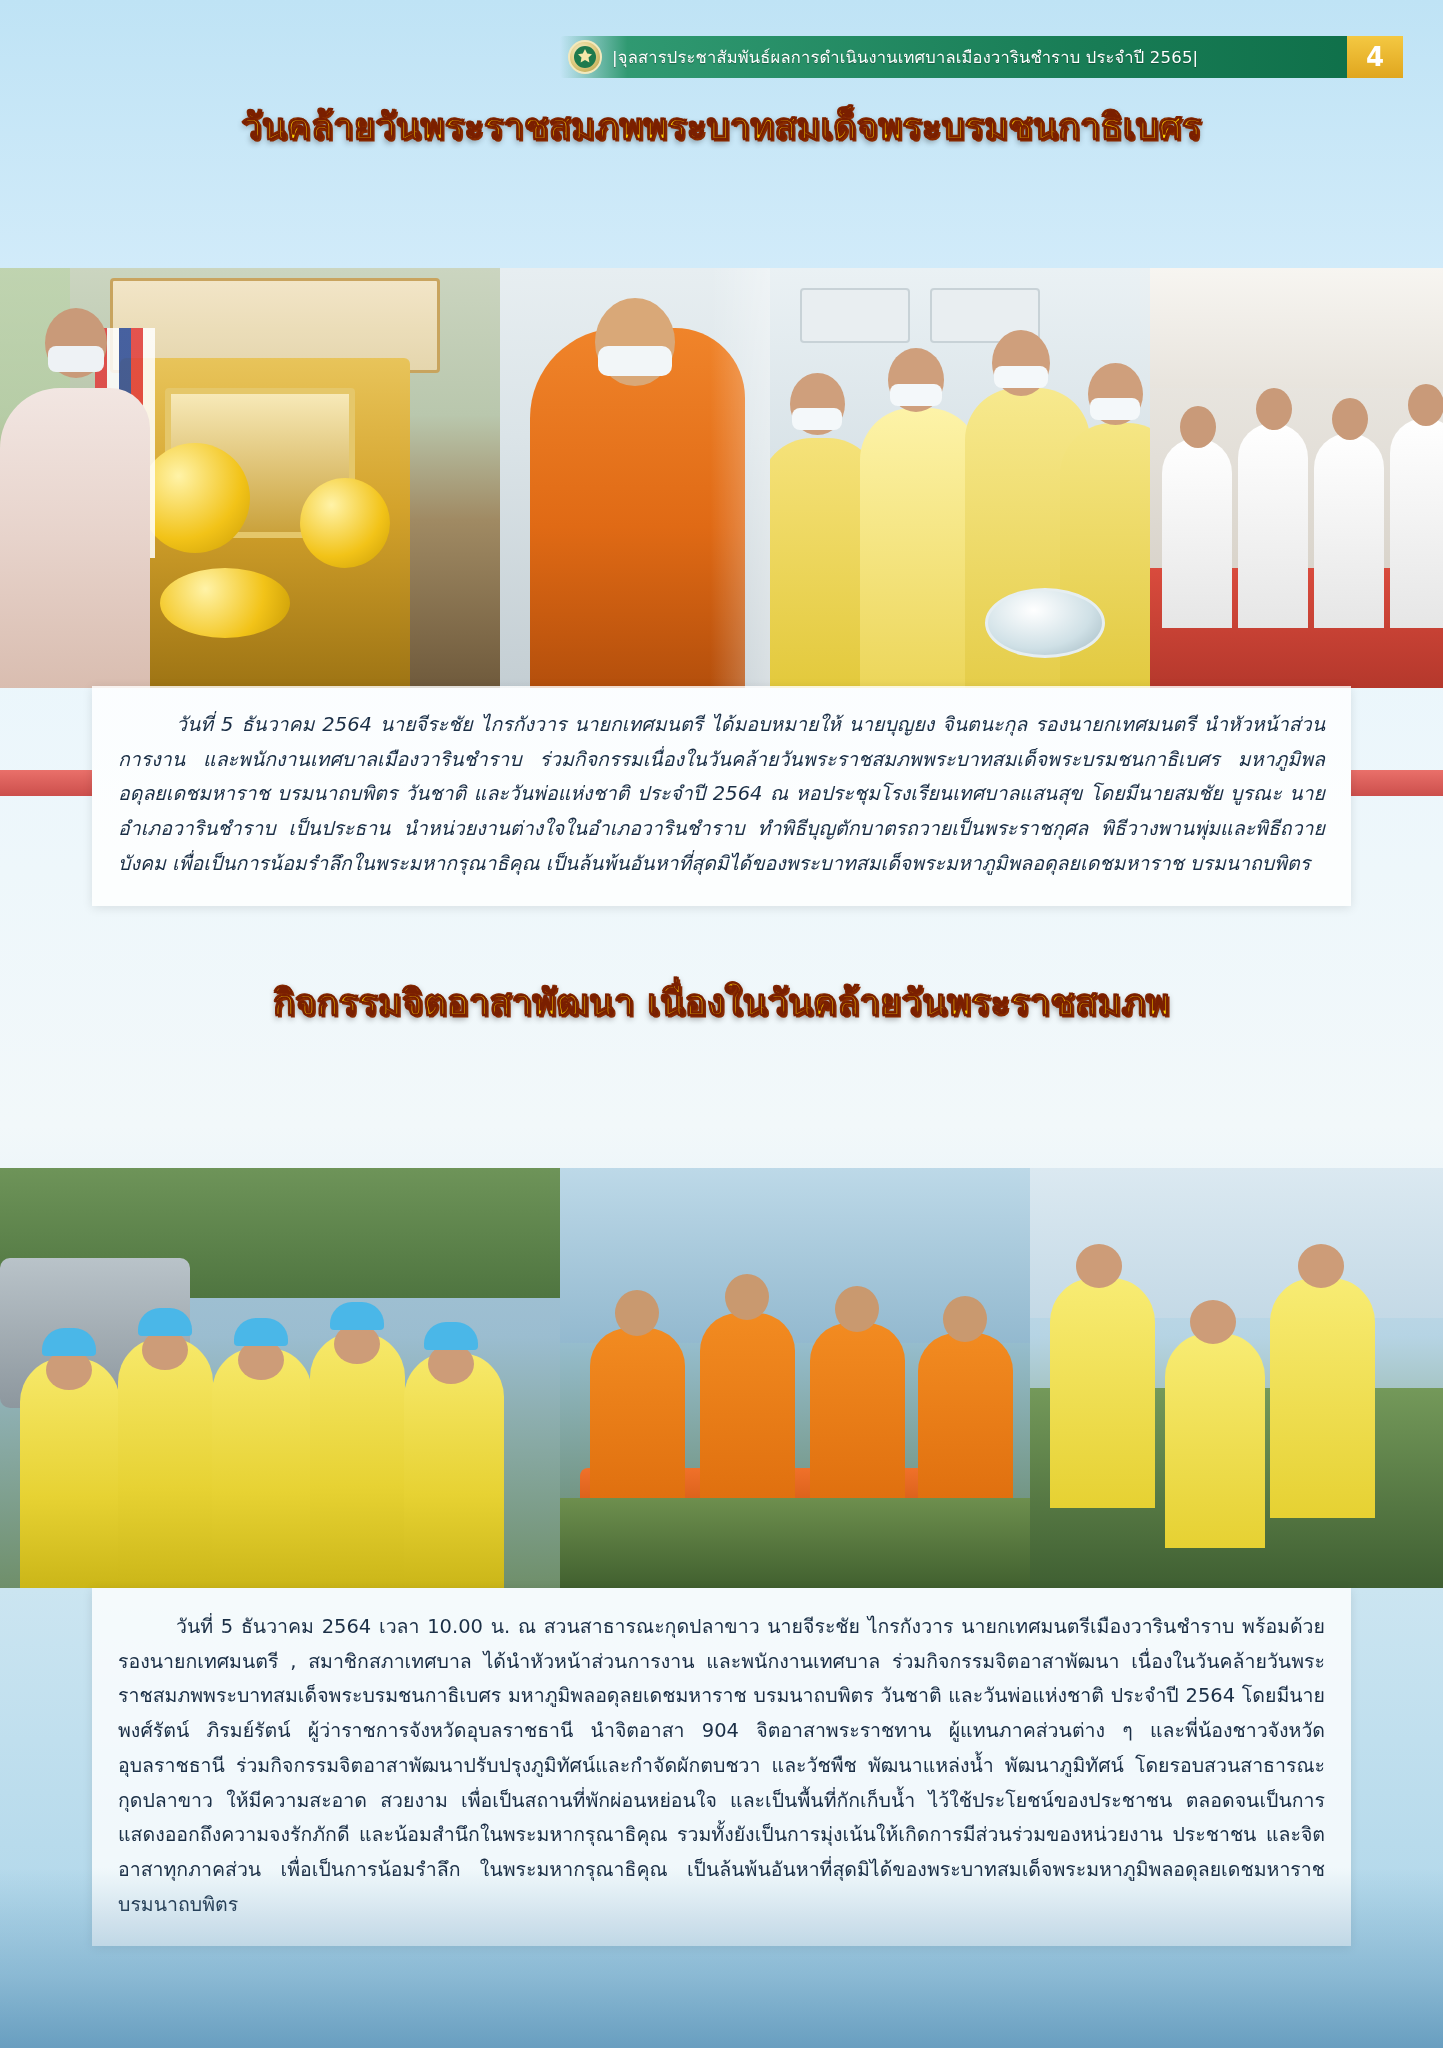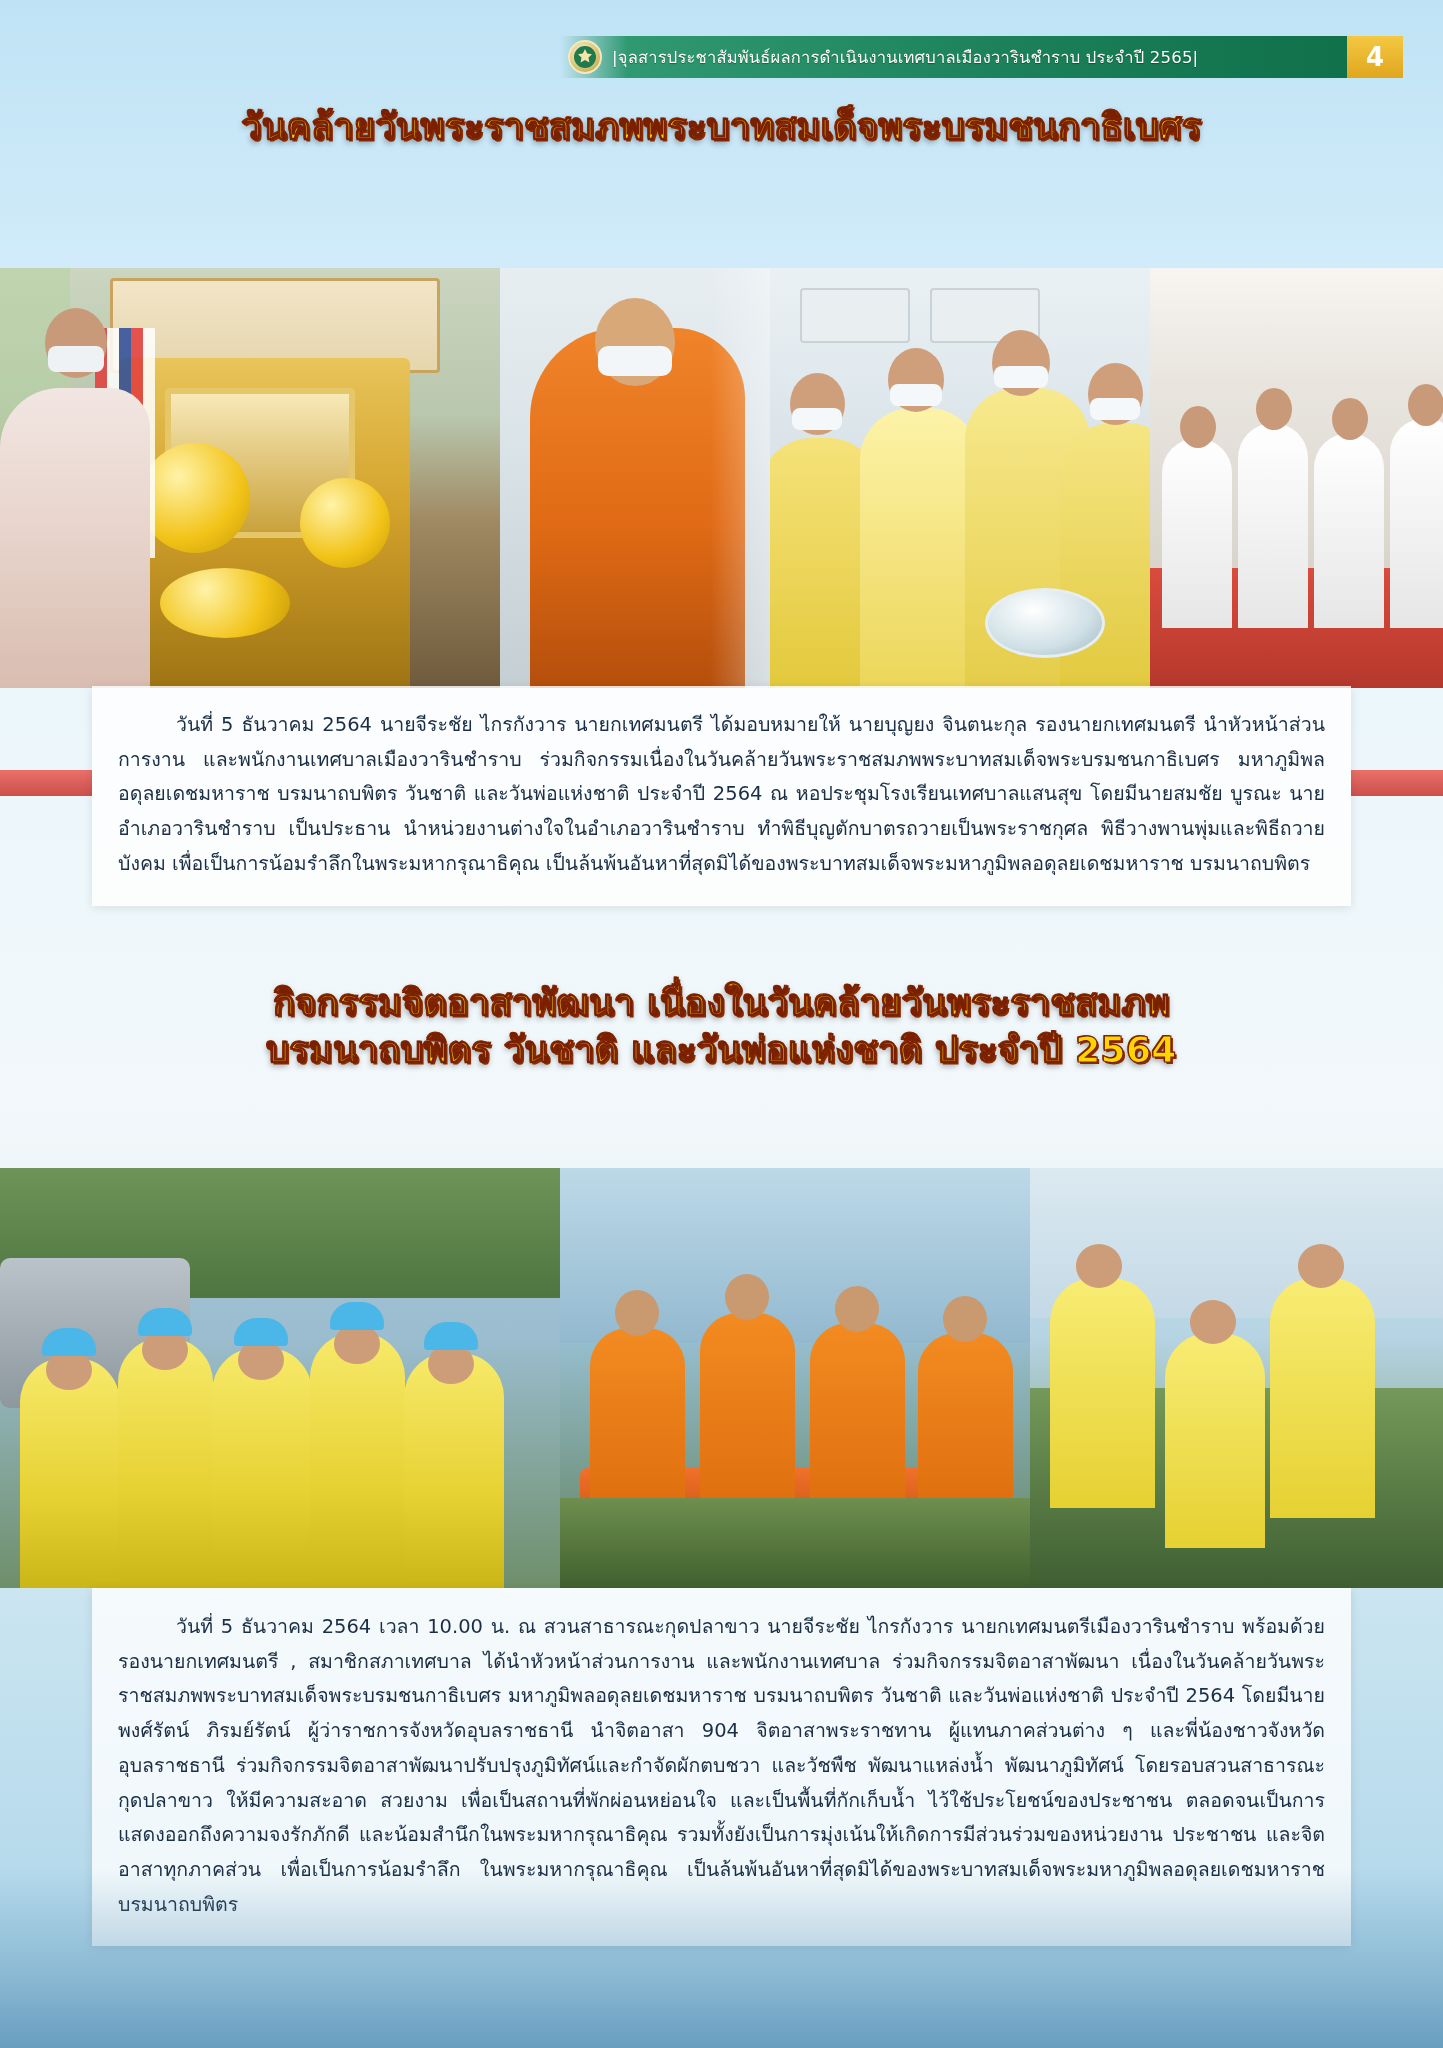--- a/index.html
+++ b/index.html
@@ -207,21 +207,21 @@
 
   
   .text-panel {
     position: absolute;
     left: 92px;
     width: 1259px;
     background: rgba(255,255,255,0.80);
     padding: 22px 26px 24px 26px;
     box-shadow: 0 2px 10px rgba(0,0,0,.10);
   }
-  #panel-one { top: 686px; }
+  #panel-one { top: 686px; font-style: italic; }
   #panel-two { top: 1588px; }
   .text-panel p {
     margin: 0;
     color: #1a2e45;
     font-size: 19.5px;
     line-height: 1.78;
     text-align: justify;
     text-indent: 58px;
     word-break: break-word;
   }
@@ -314,21 +314,20 @@
   </div>
 
   <div class="ribbon" id="ribbon-left"></div>
   <div class="ribbon" id="ribbon-right"></div>
   <div class="text-panel" id="panel-one">
     <p>วันที่ 5 ธันวาคม 2564 นายจีระชัย ไกรกังวาร นายกเทศมนตรี ได้มอบหมายให้ นายบุญยง จินตนะกุล รองนายกเทศมนตรี นำหัวหน้าส่วนการงาน และพนักงานเทศบาลเมืองวารินชำราบ ร่วมกิจกรรมเนื่องในวันคล้ายวันพระราชสมภพพระบาทสมเด็จพระบรมชนกาธิเบศร มหาภูมิพลอดุลยเดชมหาราช บรมนาถบพิตร วันชาติ และวันพ่อแห่งชาติ ประจำปี 2564 ณ หอประชุมโรงเรียนเทศบาลแสนสุข โดยมีนายสมชัย บูรณะ นายอำเภอวารินชำราบ เป็นประธาน นำหน่วยงานต่างใจในอำเภอวารินชำราบ ทำพิธีบุญตักบาตรถวายเป็นพระราชกุศล พิธีวางพานพุ่มและพิธีถวายบังคม เพื่อเป็นการน้อมรำลึกในพระมหากรุณาธิคุณ เป็นล้นพ้นอันหาที่สุดมิได้ของพระบาทสมเด็จพระมหาภูมิพลอดุลยเดชมหาราช บรมนาถบพิตร</p>
   </div>
 
   <div class="title-block" id="title-two">
     <div class="line">กิจกรรมจิตอาสาพัฒนา เนื่องในวันคล้ายวันพระราชสมภพ</div>
-    <div class="line">บรมนาถบพิตร วันชาติ และวันพ่อแห่งชาติ ประจำปี 2564</div>
   </div>
 
   <div class="photo-strip" id="photos-bottom">
     <div class="photo b1">
       <div class="trees"></div>
       <div class="van"></div>
       <div class="vol v1"></div>
         <div class="vol v2"></div>
         <div class="vol v3"></div>
         <div class="vol v4"></div>

